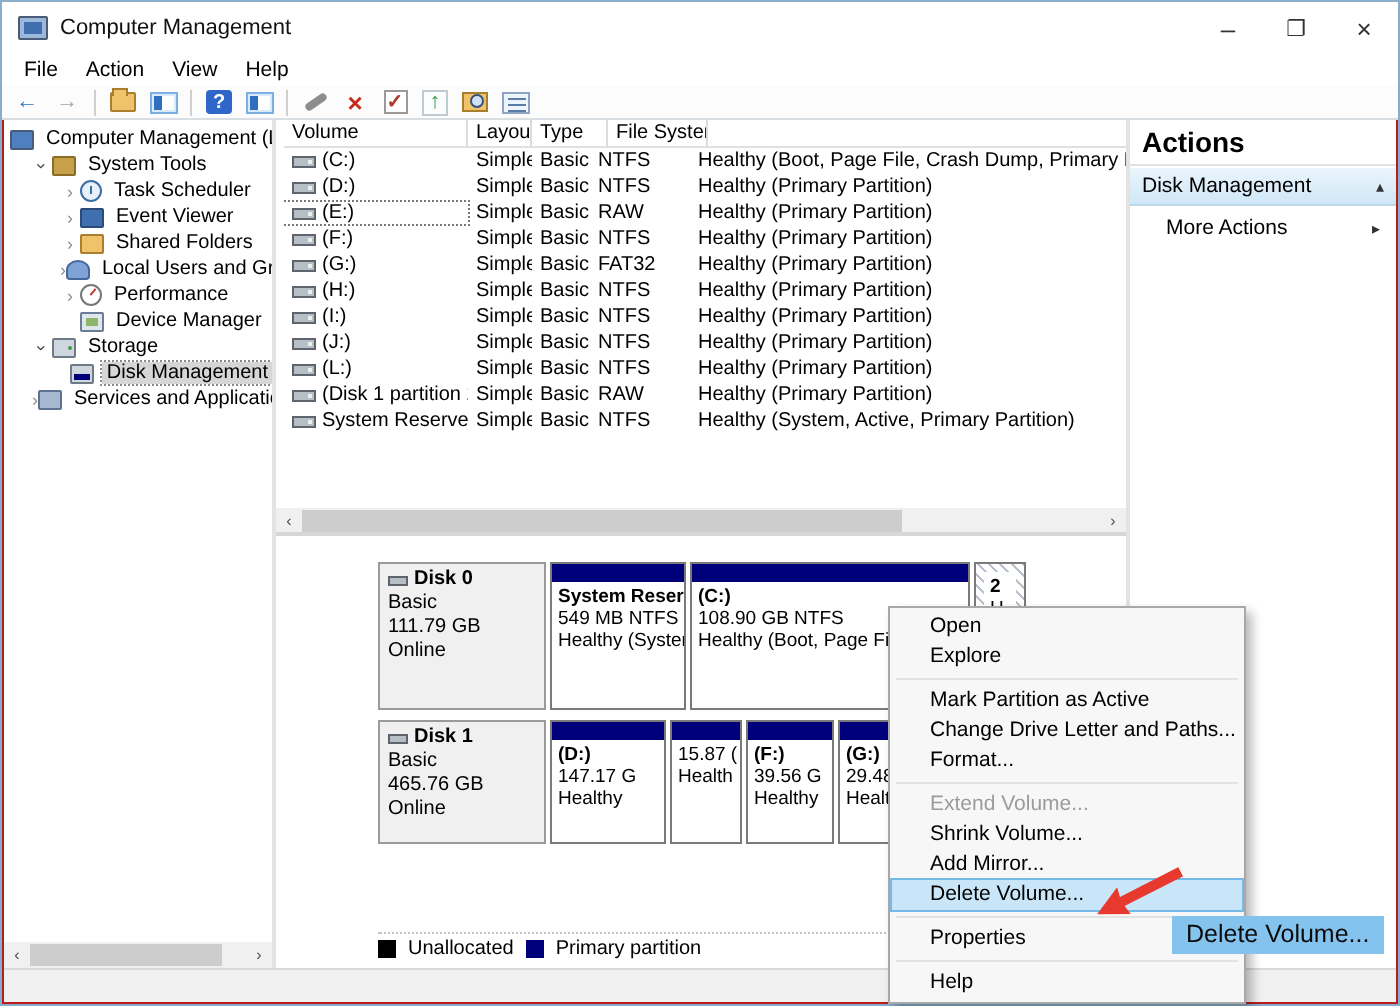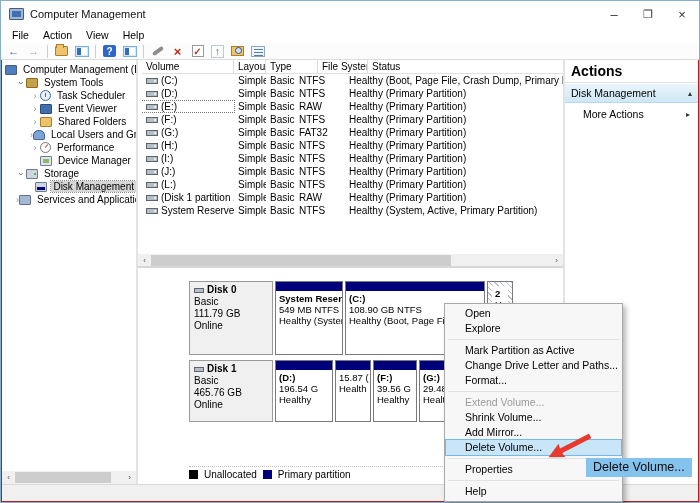--- a/index.html
+++ b/index.html
@@ -85,21 +85,21 @@
   .sthumb { height:11px; background:#cdcdcd; border-radius:0; }
 
   
   .vol-list { position:absolute; top:0; left:4px; right:0; height:194px; overflow:hidden; font-size:10px; }
   .vl-header { display:flex; height:14px; border-bottom:1px solid #e0e0e0; background:#fff; }
   .vl-header .hc { border-right:1px solid #dcdcdc; padding:1px 4px; white-space:nowrap; overflow:hidden; }
   .vrow { display:flex; height:13px; align-items:center; }
   .vrow .c { padding:0 4px; white-space:nowrap; overflow:hidden; }
   .c-vol { width:92px; display:flex; align-items:center; gap:3px; }
   .c-lay { width:32px; } .c-typ { width:29px; } .c-fs { width:50px; } .c-st { flex:1; }
-  .hc-vol { width:92px; } .hc-lay { width:32px; } .hc-typ { width:52px; } .hc-fs { width:50px; } .hc-st { flex:1; border-right:none !important; }
+  .hc-vol { width:92px; } .hc-lay { width:32px; } .hc-typ { width:38px; } .hc-fs { width:50px; } .hc-st { flex:1; border-right:none !important; }
   .vico { width:12px; height:6px; background:#b8bec6; border:1px solid #5d646e; flex:none; position:relative; }
   .vico:after { content:""; position:absolute; right:1px; top:1px; width:2px; height:2px; background:#e8f0e8; }
   .vrow.focused .c-vol { outline:1px dotted #777; }
 
   .vl-scroll { position:absolute; top:194px; left:0; right:0; height:14px; background:#f0f0f0; display:flex; align-items:center; border-bottom:2px solid #d7d7d7; }
 
   
   .disk-area { position:absolute; top:210px; left:0; right:0; bottom:0; background:#fff;margin-left:48px; }
   .disk-row { position:absolute; left:3px; right:2px; display:flex; }
   .disk-row.d0 { top:11px; height:74px; }
@@ -267,21 +267,20 @@
     </div>
 
     <div class="center-panel">
 
       <div class="vol-list">
         <div class="vl-header">
           <span class="hc hc-vol">Volume</span>
           <span class="hc hc-lay">Layout</span>
           <span class="hc hc-typ">Type</span>
           <span class="hc hc-fs">File System</span>
-          <span class="hc hc-st">Status</span>
         </div>
 
         <div class="vrow">
           <span class="c c-vol">
               <span class="vico"></span>
               <span>(C:)</span>
             </span>
           <span class="c c-lay">Simple</span>
           <span class="c c-typ">Basic</span>
           <span class="c c-fs">NTFS</span>
@@ -442,21 +441,21 @@
               </div>
             <div>Basic</div>
             <div>465.76 GB</div>
             <div>Online</div>
           </div>
           <div class="parts">
             <div class="part" style="width:58px">
               <div class="pstrip"></div>
               <div class="pbody">
                 <div class="pt">(D:)</div>
-                <div>196.54 G</div>
+                <div>147.17 G</div>
                 <div>Healthy</div>
               </div>
             </div>
             <div class="part" style="width:36px">
               <div class="pstrip"></div>
               <div class="pbody">
                 <div class="pt"></div>
                 <div>15.87 (</div>
                 <div>Health</div>
               </div>

